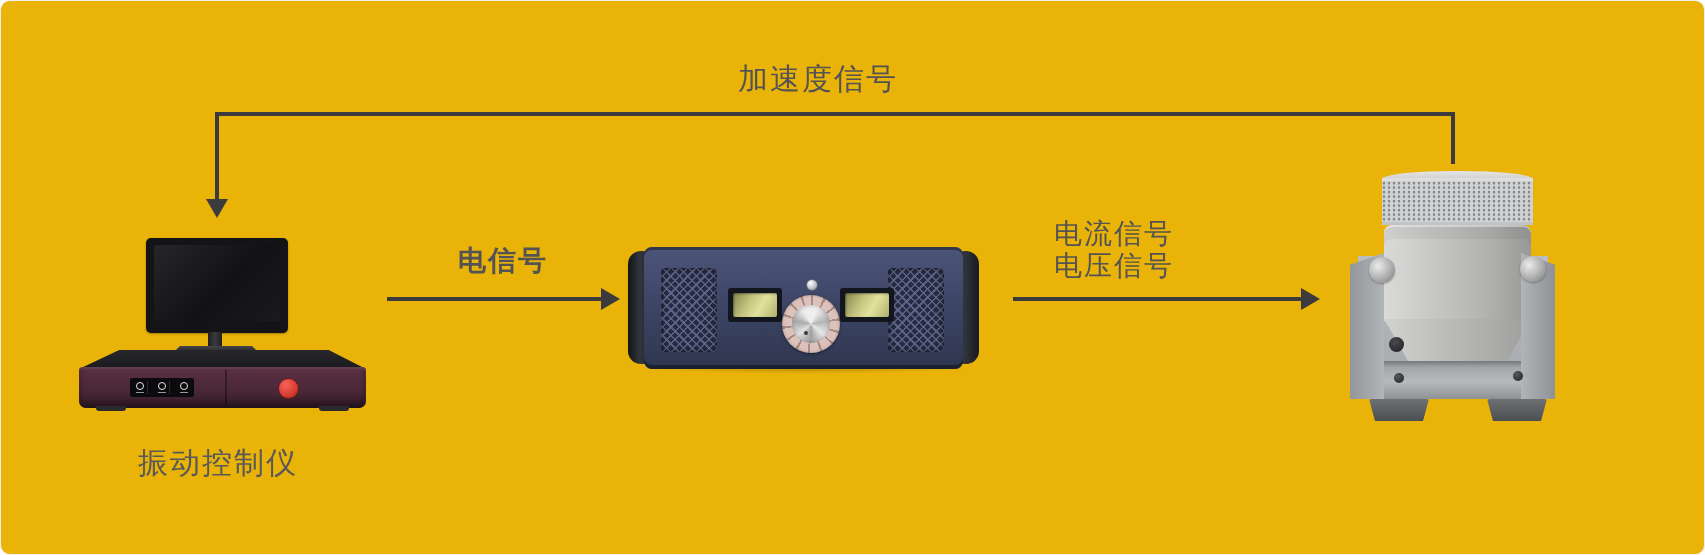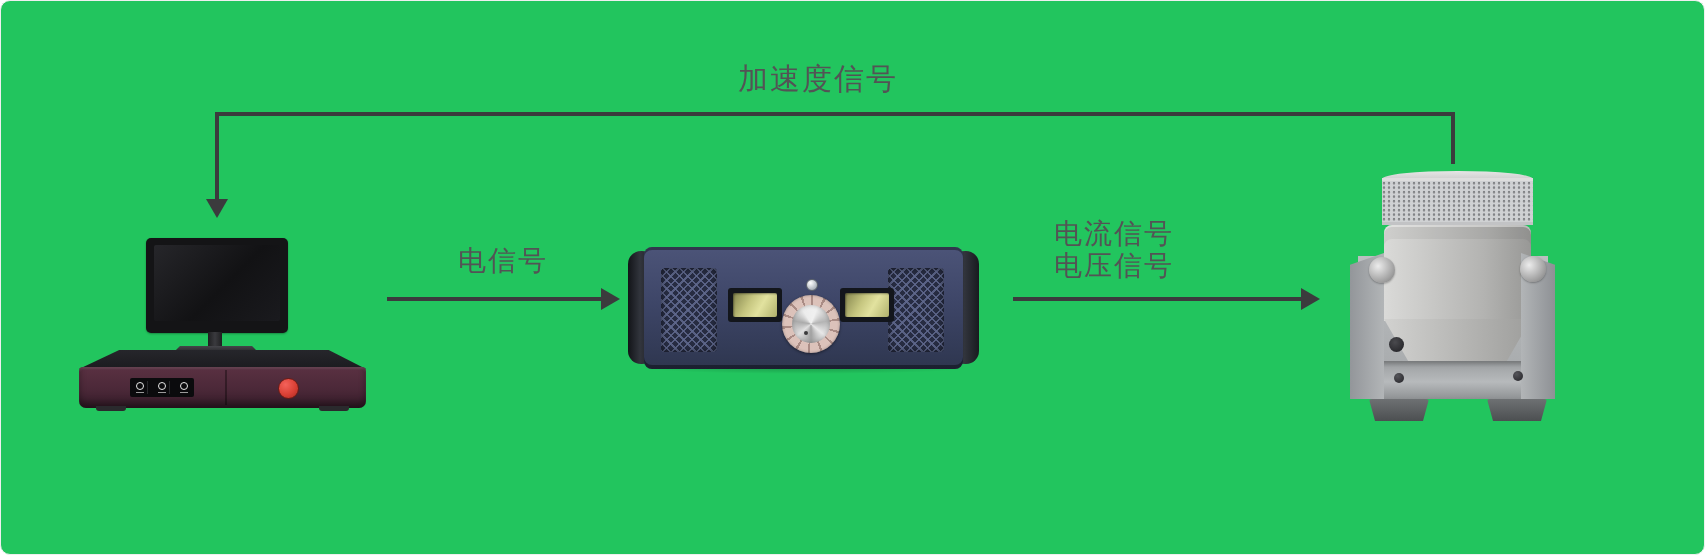--- a/index.html
+++ b/index.html
@@ -1,17 +1,17 @@
 <!DOCTYPE html>
 <html><head>
 <meta charset="utf-8">
 <style>
   html,body{margin:0;padding:0;background:#ffffff;}
   body{font-family:"Liberation Sans", sans-serif;}
-  #canvas{position:relative;width:1705px;height:555px;background:#22c55e;border:1px solid #efefef;border-radius:10px;overflow:hidden;box-sizing:border-box;}
+  #canvas{position:relative;width:1705px;height:555px;background:#eab308;border:1px solid #efefef;border-radius:10px;overflow:hidden;box-sizing:border-box;}
   .abs{position:absolute;}
   
   .line{position:absolute;background:#3b3b3d;}
   .arrowhead-right{position:absolute;width:0;height:0;border-top:11px solid transparent;border-bottom:11px solid transparent;border-left:19px solid #3b3b3d;}
   .arrowhead-down{position:absolute;width:0;height:0;border-left:11px solid transparent;border-right:11px solid transparent;border-top:19px solid #3b3b3d;}
   .sig-label{position:absolute;color:#535355;text-align:center;letter-spacing:2px;}
   .lbl30{font-size:30px;}
   .lbl28{font-size:28px;}
   .dev-label{position:absolute;color:#58585a;font-size:30px;text-align:center;letter-spacing:2px;}
   
@@ -61,21 +61,21 @@
 <div id="canvas">
 
   <div class="line" style="left:216px;top:111px;width:1238px;height:4px;"></div>
   <div class="line" style="left:214px;top:111px;width:4px;height:88px;"></div>
   <div class="arrowhead-down" style="left:205px;top:198px;"></div>
   <div class="line" style="left:1450px;top:111px;width:4px;height:52px;"></div>
   <div class="sig-label lbl30" style="left:667px;top:58px;width:300px;">加速度信号</div>
 
   <div class="line" style="left:386px;top:296px;width:215px;height:4px;"></div>
   <div class="arrowhead-right" style="left:600px;top:287px;"></div>
-  <div class="sig-label lbl28" style="left:402px;top:241px;width:200px;">电信号</div>
+  <div class="sig-label lbl28" style="left:402px;top:241px;width:200px;font-weight:bold;">电信号</div>
 
   <div class="line" style="left:1012px;top:296px;width:289px;height:4px;"></div>
   <div class="arrowhead-right" style="left:1300px;top:287px;"></div>
   <div class="sig-label lbl28" style="left:1013px;top:214px;width:200px;">电流信号</div>
   <div class="sig-label lbl28" style="left:1013px;top:246px;width:200px;">电压信号</div>
 
   <div>
     <div class="abs monitor-bezel"></div>
     <div class="abs monitor-screen"></div>
     <div class="abs monitor-neck"></div>
@@ -94,20 +94,21 @@
         </div>
       <div class="ctrl-btn">
           <div class="glyph"></div>
           <div class="tag"></div>
         </div>
     </div>
     <div class="abs red-button"></div>
     <div class="abs ctrl-foot" style="left:95px;"></div>
     <div class="abs ctrl-foot" style="left:318px;"></div>
   </div>
+  <div class="dev-label" style="left:117px;top:442px;width:200px;">振动控制仪</div>
 
   <div>
     <div class="abs amp-shadow"></div>
     <div class="abs amp-handle" style="left:627px;"></div>
     <div class="abs amp-handle" style="left:951px;"></div>
     <div class="abs amp-body"></div>
     <div class="abs amp-vent" style="left:660px;"></div>
     <div class="abs amp-vent" style="left:887px;"></div>
     <div class="abs amp-display" style="left:727px;">
         <div class="screen"></div>

